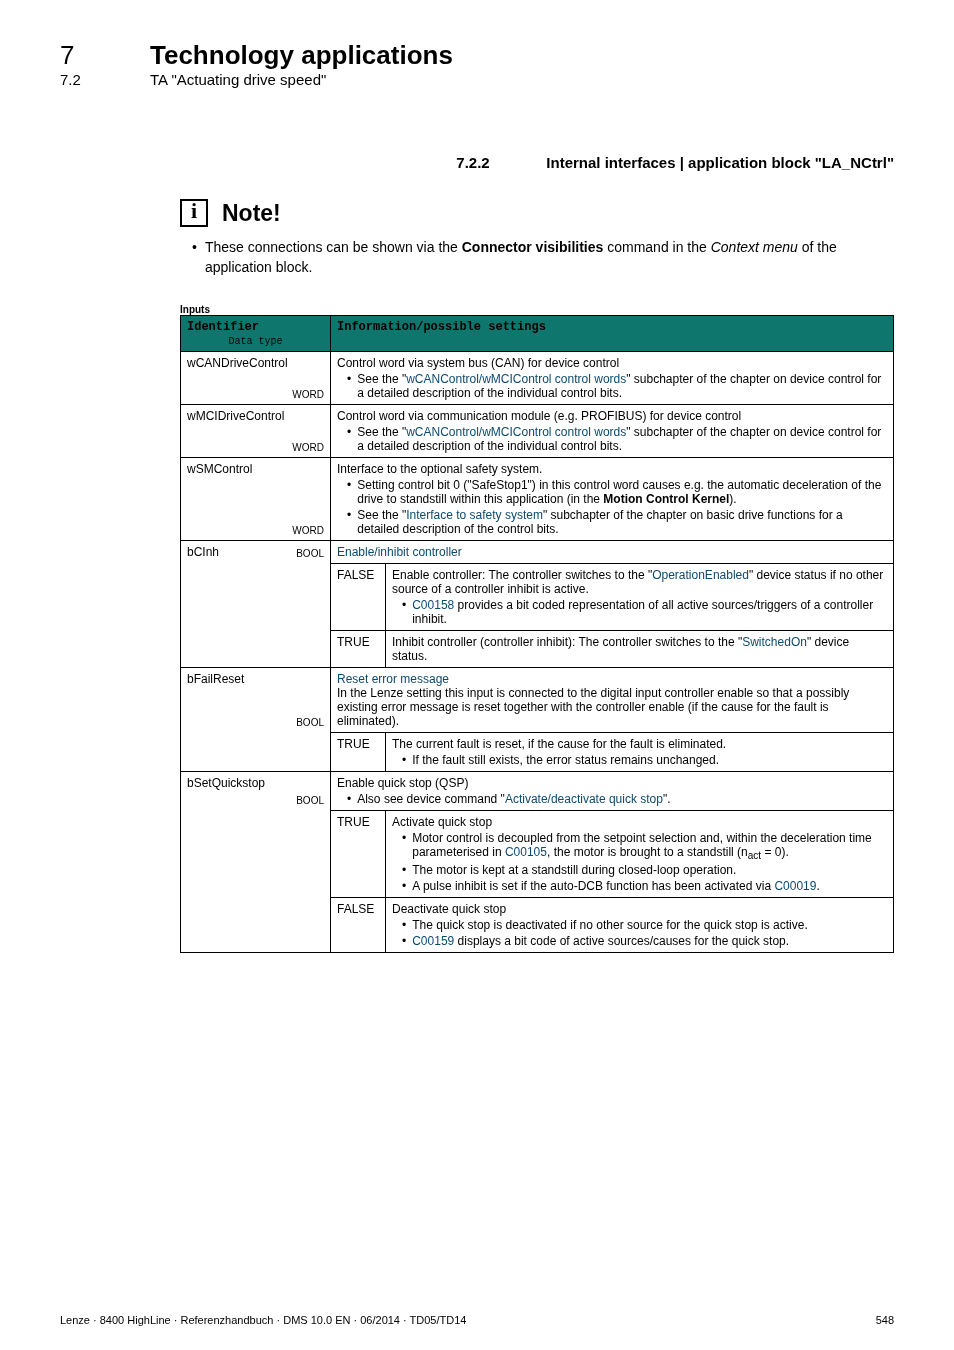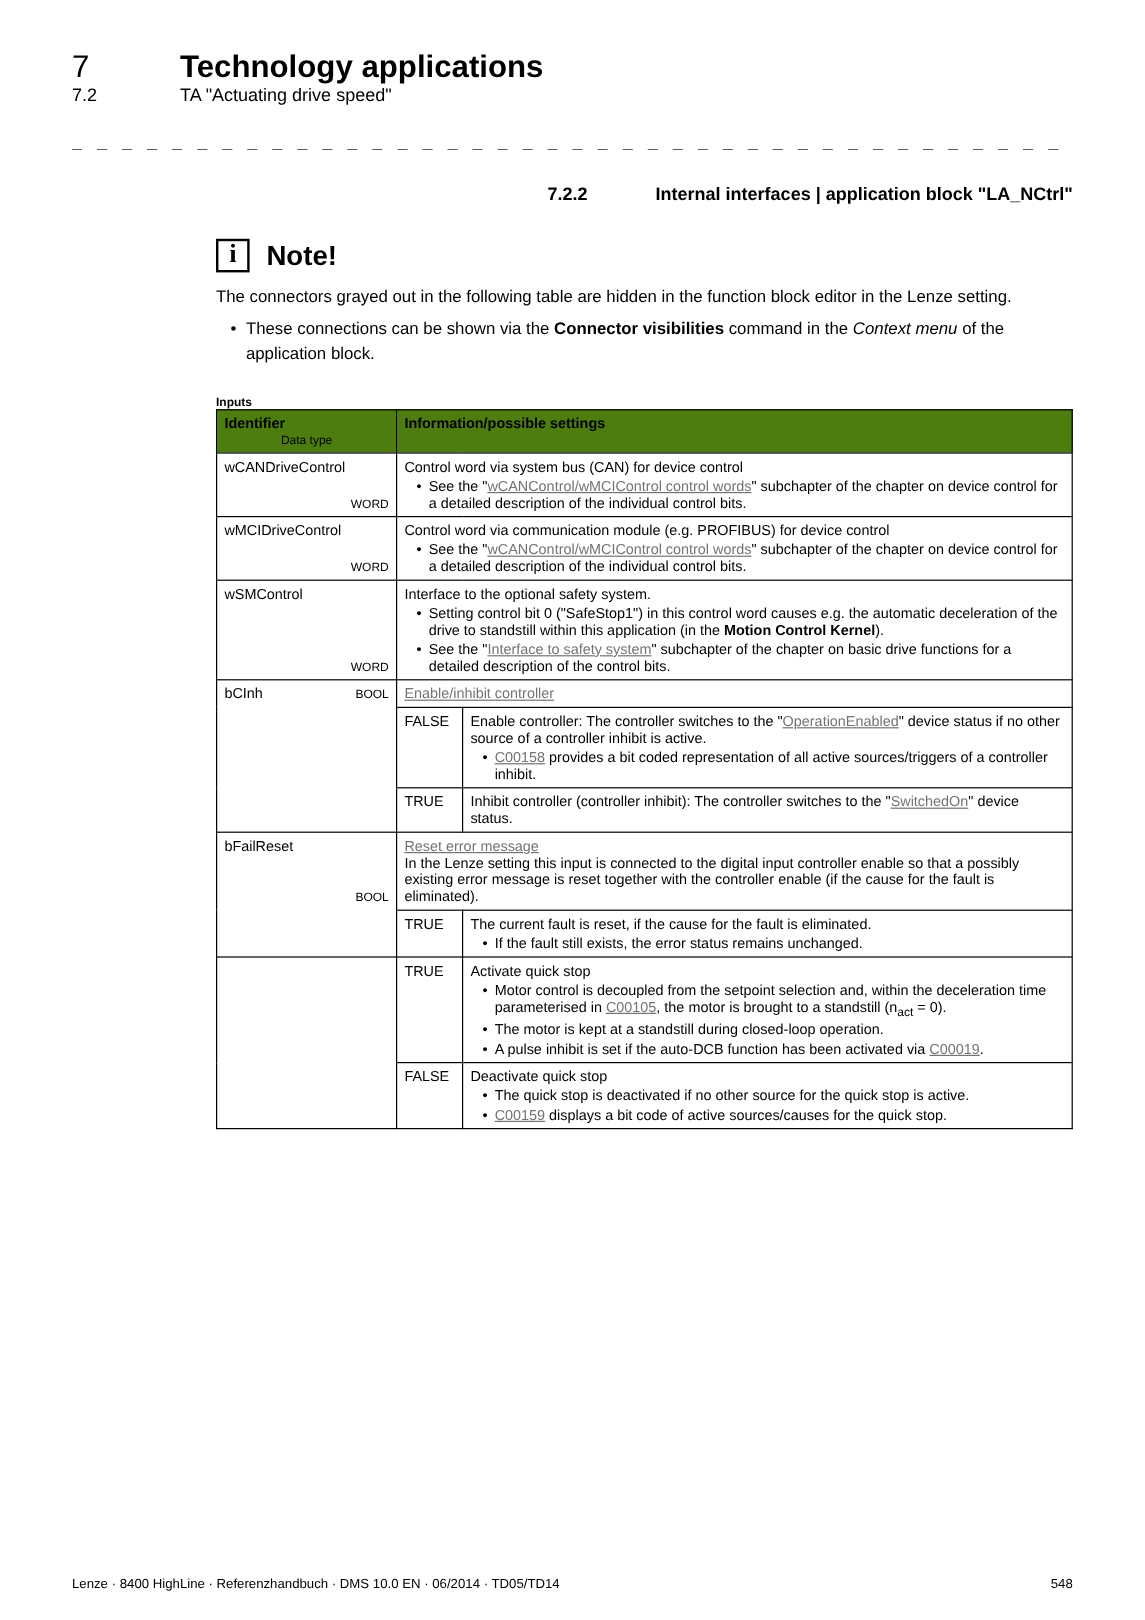--- a/index.html
+++ b/index.html
@@ -126,22 +126,23 @@
     font-size: 12px;
     table-layout: fixed;
   }
   table.io th, table.io td {
     border: 1px solid #000;
     padding: 4px 6px;
     vertical-align: top;
     text-align: left;
   }
   table.io th {
-    background: #4d7c0f;
-    font-weight: 700;
+    background: #0f766e;
+    font-weight: 700;
+    font-family: Liberation Mono, monospace;
   }
   col.c-id { width: 150px; }
   col.c-val { width: 55px; }
   col.c-desc { }
   .id-cell {
     position: relative;
   }
   .dtype {
     position: absolute;
     right: 6px;
@@ -149,21 +150,21 @@
     font-size: 10px;
   }
   .dtype-header {
     display:block;
     text-align:center;
     font-size:10px;
     font-weight:400;
     margin-top:2px;
   }
   .val-cell { text-align: right; }
-  .link { color: #737373; text-decoration: underline; }
+  .link { color: #0c4a6e; }
   .sub-bullet {
     display: flex;
     gap: 6px;
     margin-top: 2px;
   }
   .sub-bullet.indent1 { margin-left: 10px; }
   .footer {
     position: absolute;
     bottom: 24px;
     left: 60px;
@@ -196,21 +197,20 @@
     <div class="section-num">7.2.2</div>
     <div class="section-title">Internal interfaces | application block "LA_NCtrl"</div>
   </div>
 
   <div class="note-box">
     <div class="note-head">
       <div class="info-icon">i</div>
       <div class="note-label">Note!</div>
     </div>
     <div class="note-body">
-      <div>The connectors grayed out in the following table are hidden in the function block editor in the Lenze setting.</div>
       <div class="note-bullet">
         <span class="dot">•</span>
         <span>
           <span>These connections can be shown via the </span><span class="bold">Connector visibilities</span><span> command in the </span><span class="italic">Context menu</span><span> of the application block.</span>
         </span>
       </div>
     </div>
   </div>
 
   <div class="inputs-heading">Inputs</div>
@@ -322,20 +322,33 @@
         <td>
           <div>The current fault is reset, if the cause for the fault is eliminated.</div>
           <div class="sub-bullet indent1">
               <span>•</span>
               <span>If the fault still exists, the error status remains unchanged.</span>
             </div>
         </td>
       </tr>
 
       <tr>
+        <td class="id-cell no-bottom-border">
+          <span>bSetQuickstop</span>
+          <span class="dtype">BOOL</span>
+        </td>
+        <td colspan="2">
+          <div>Enable quick stop (QSP)</div>
+          <div class="sub-bullet indent1">
+              <span>•</span>
+              <span><span>Also see device command "</span><span class="link">Activate/deactivate quick stop</span><span>".</span></span>
+            </div>
+        </td>
+      </tr>
+      <tr>
         <td class="no-top-border no-bottom-border"></td>
         <td class="val-cell">TRUE</td>
         <td>
           <div>Activate quick stop</div>
           <div class="sub-bullet indent1">
               <span>•</span>
               <span><span>Motor control is decoupled from the setpoint selection and, within the deceleration time parameterised in </span><span class="link">C00105</span><span>, the motor is brought to a standstill (n</span><sub>act</sub><span> = 0).</span></span>
             </div>
           <div class="sub-bullet indent1">
               <span>•</span>

